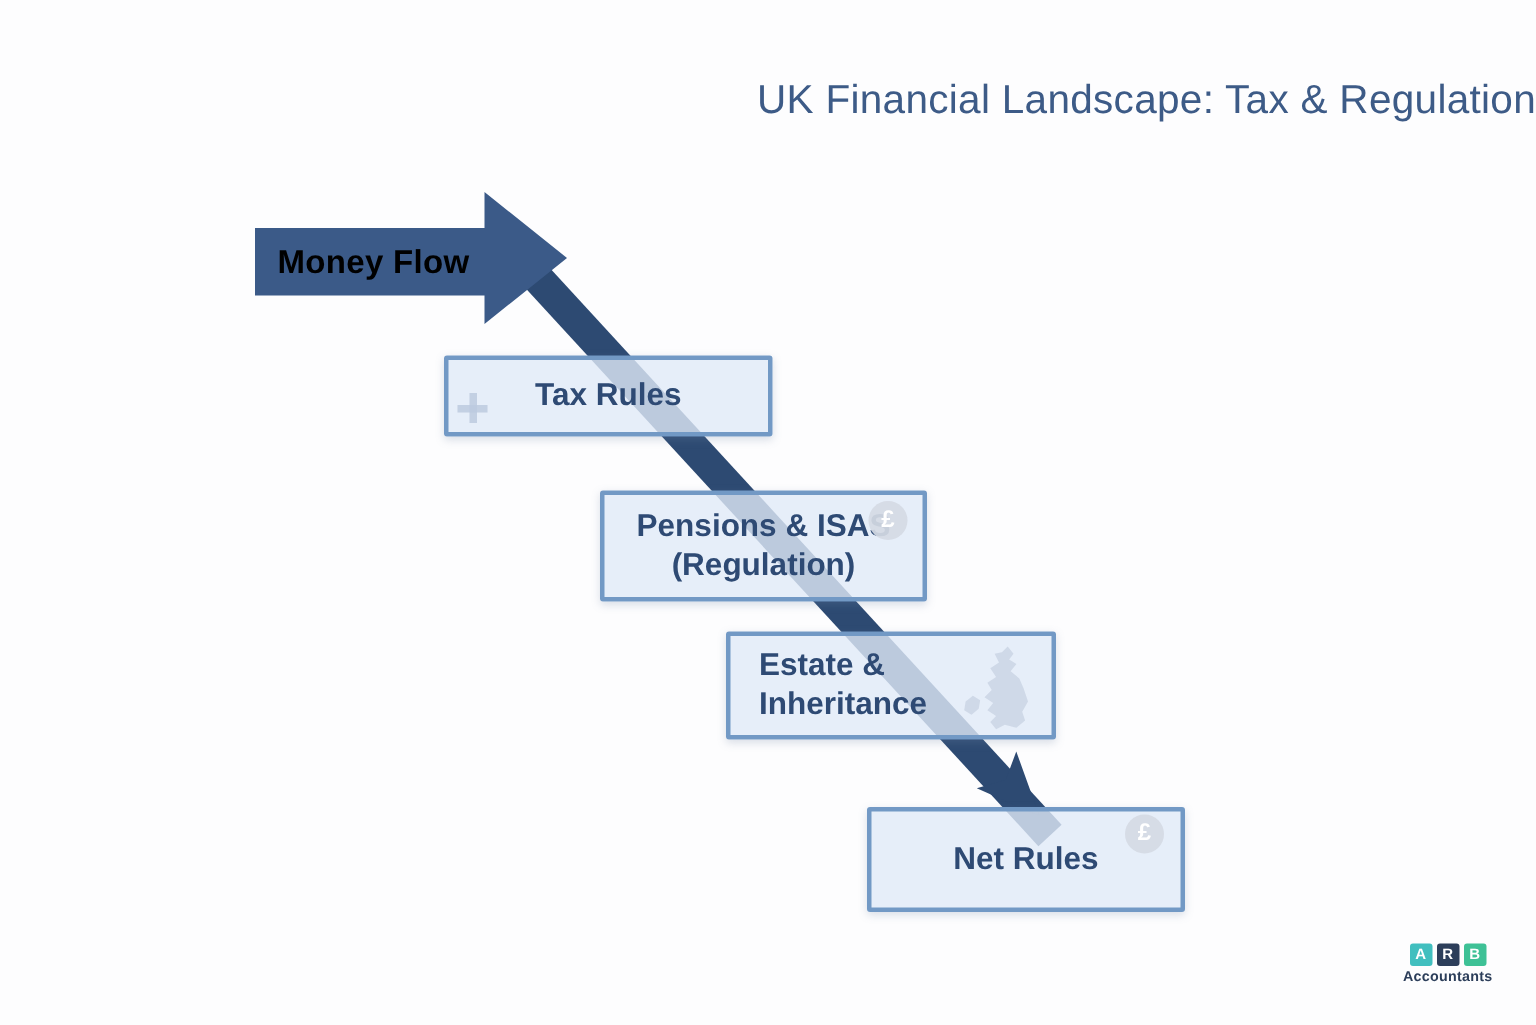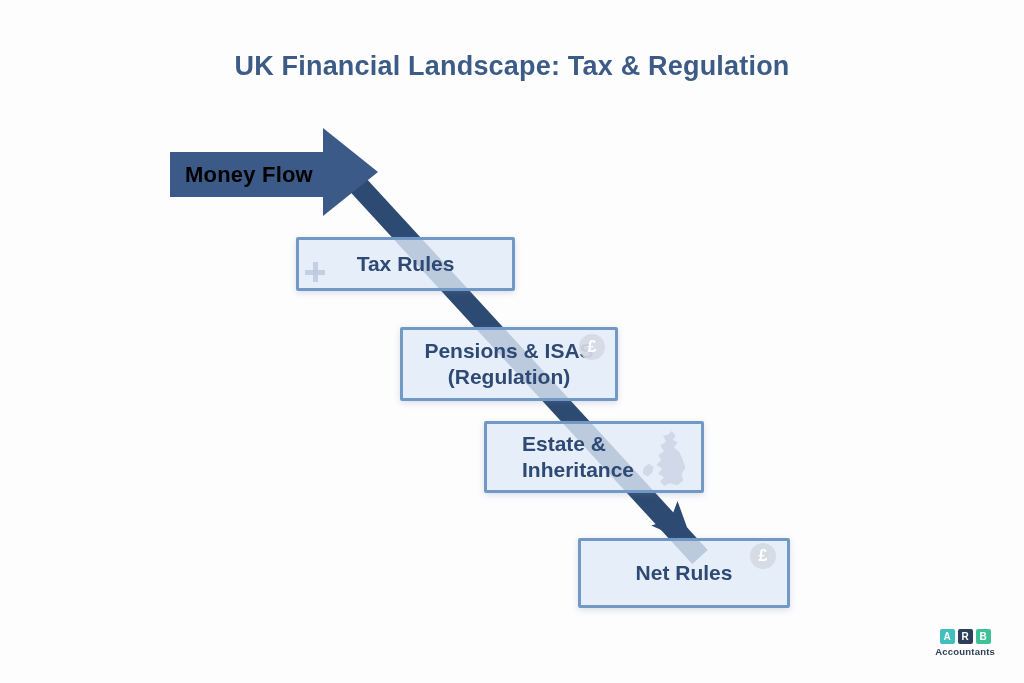--- a/index.html
+++ b/index.html
@@ -3,42 +3,42 @@
 <meta charset="utf-8">
 <style>
   html,body{margin:0;padding:0;}
   .stage{
     position:relative;width:1024px;height:683px;overflow:hidden;
     background:#fdfdfe;
     font-family:"Liberation Sans","DejaVu Sans",sans-serif;
   }
   .title{
     position:absolute;top:51px;left:0;width:100%;
-    text-align:center;font-size:27px;font-weight:bold;
+    text-align:right;font-size:27px;font-weight:normal;
     color:#3d5b87;letter-spacing:.2px;
   }
   .svg-layer{position:absolute;left:0;top:0;z-index:1;}
   .money-label{
     position:absolute;left:170px;top:152px;width:158px;height:45px;
     display:flex;align-items:center;justify-content:center;
     color:#000000;font-size:22px;font-weight:bold;z-index:2;letter-spacing:.2px;
   }
   .node{
     position:absolute;z-index:2;box-sizing:border-box;
     background:rgba(224,234,247,0.80);
     border:3px solid #7299c5;border-radius:2px;
     box-shadow:0 2px 6px rgba(110,130,165,0.25);
     display:flex;align-items:center;justify-content:center;
     color:#2e4a74;font-weight:bold;font-size:21px;line-height:1.22;
   }
   .node .txt{text-align:center;}
   .node-tax{left:296px;top:237px;width:219px;height:54px;}
   .node-pensions{left:400px;top:327px;width:218px;height:74px;}
   .node-estate{left:484px;top:421px;width:220px;height:72px;justify-content:flex-start;}
-  .node-estate .txt{text-align:left;padding-left:35px;}
+  .node-estate .txt{text-align:left;padding-left:19px;}
   .node-net{left:578px;top:538px;width:212px;height:70px;}
   .coin{
     position:absolute;width:26px;height:26px;border-radius:50%;
     background:rgba(213,218,228,0.92);
     display:flex;align-items:center;justify-content:center;
     color:#ffffff;font-size:16px;font-weight:bold;
   }
   .coin-pensions{right:10px;top:4px;}
   .coin-net{right:11px;top:2px;}
   .plus-wm{position:absolute;left:4px;bottom:4px;width:24px;height:24px;}

